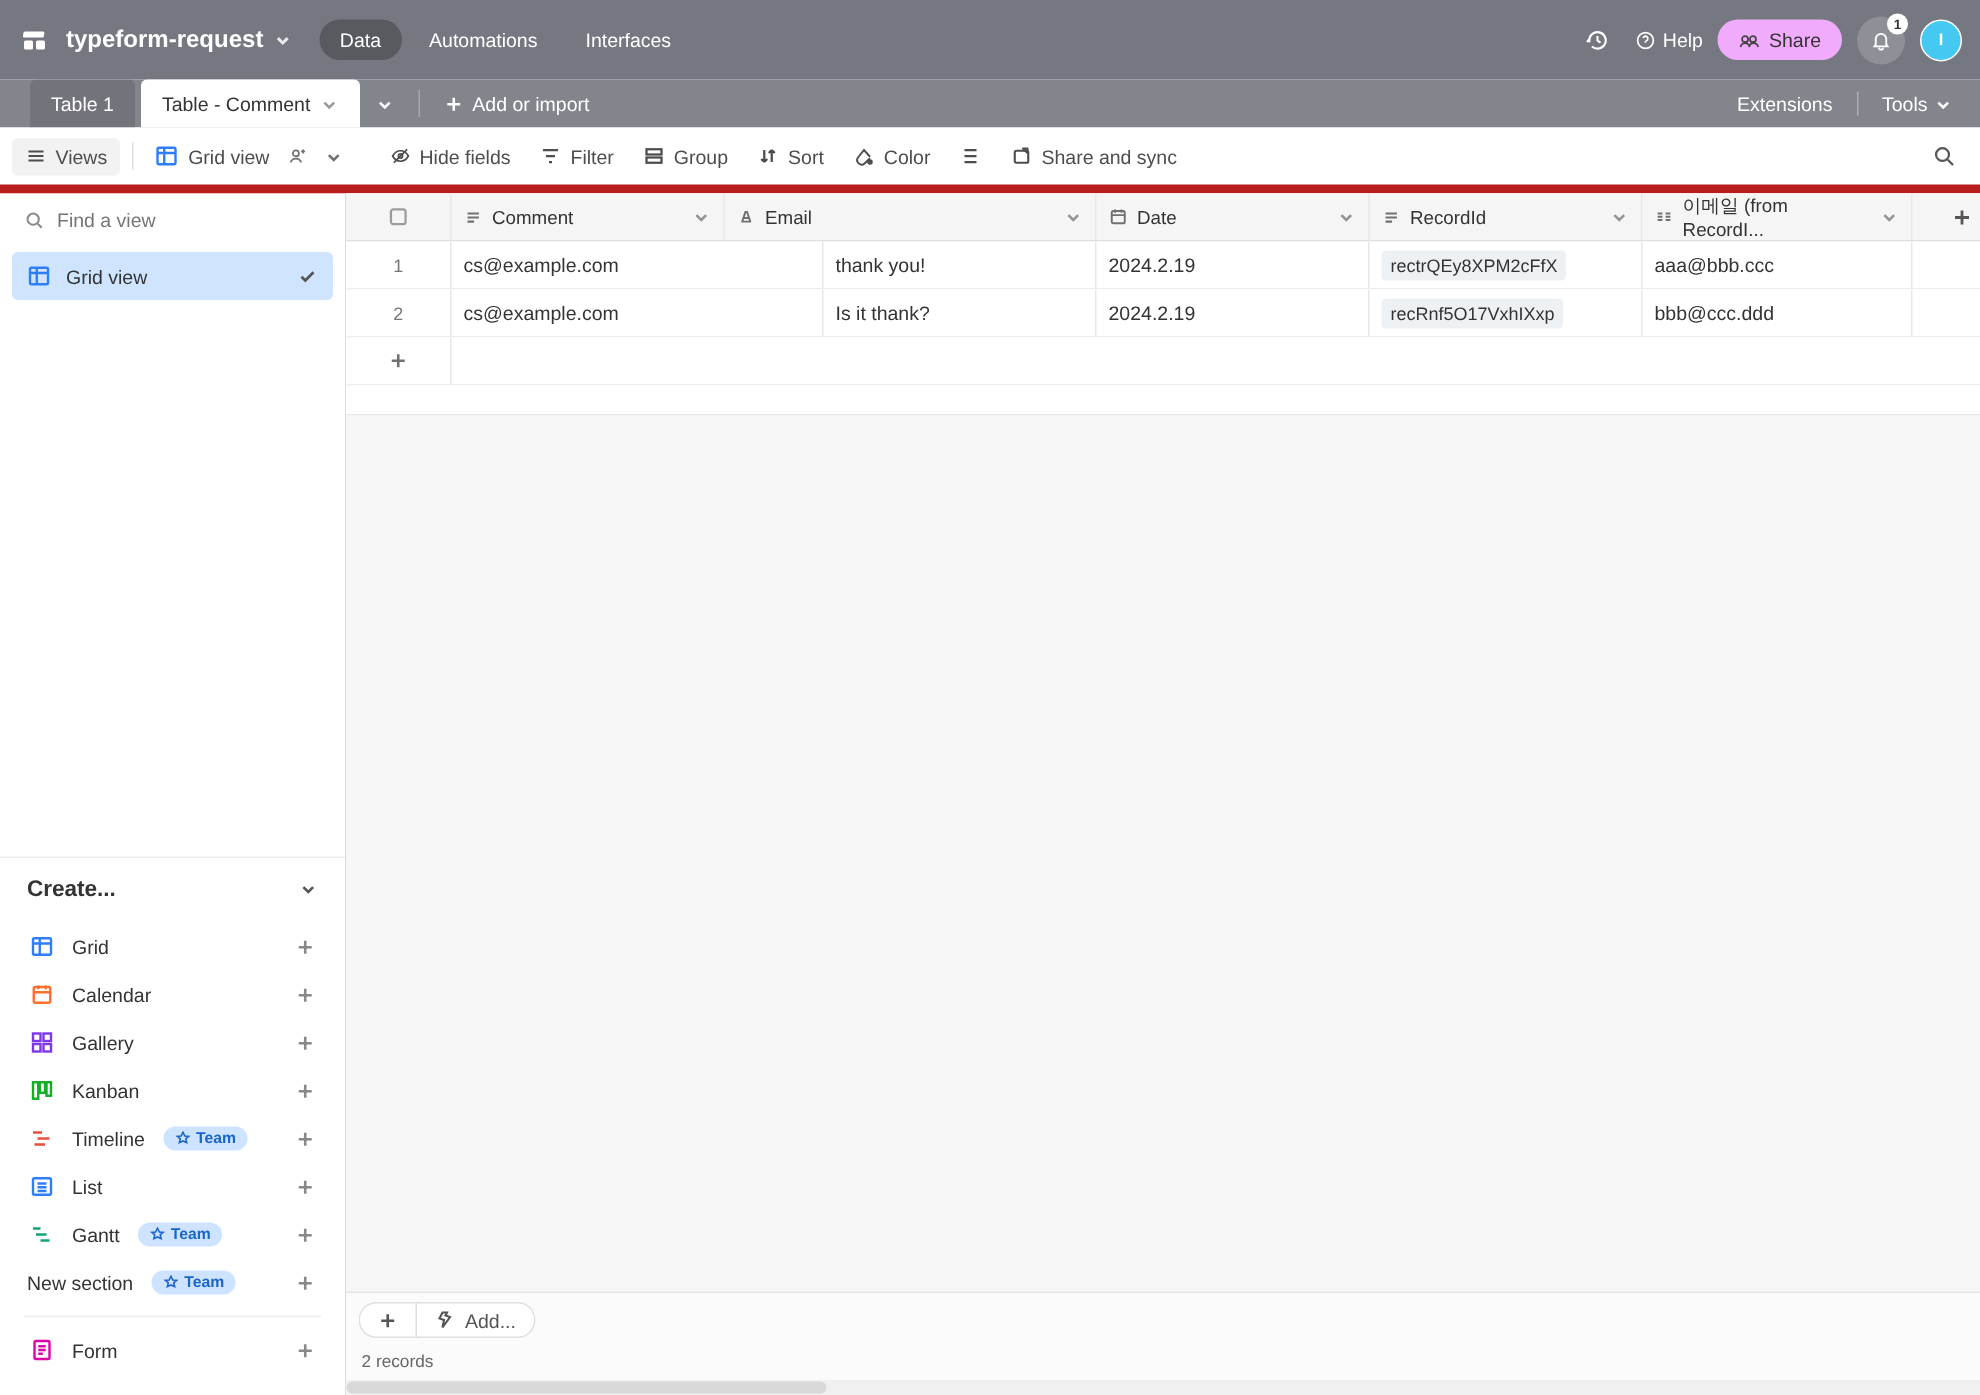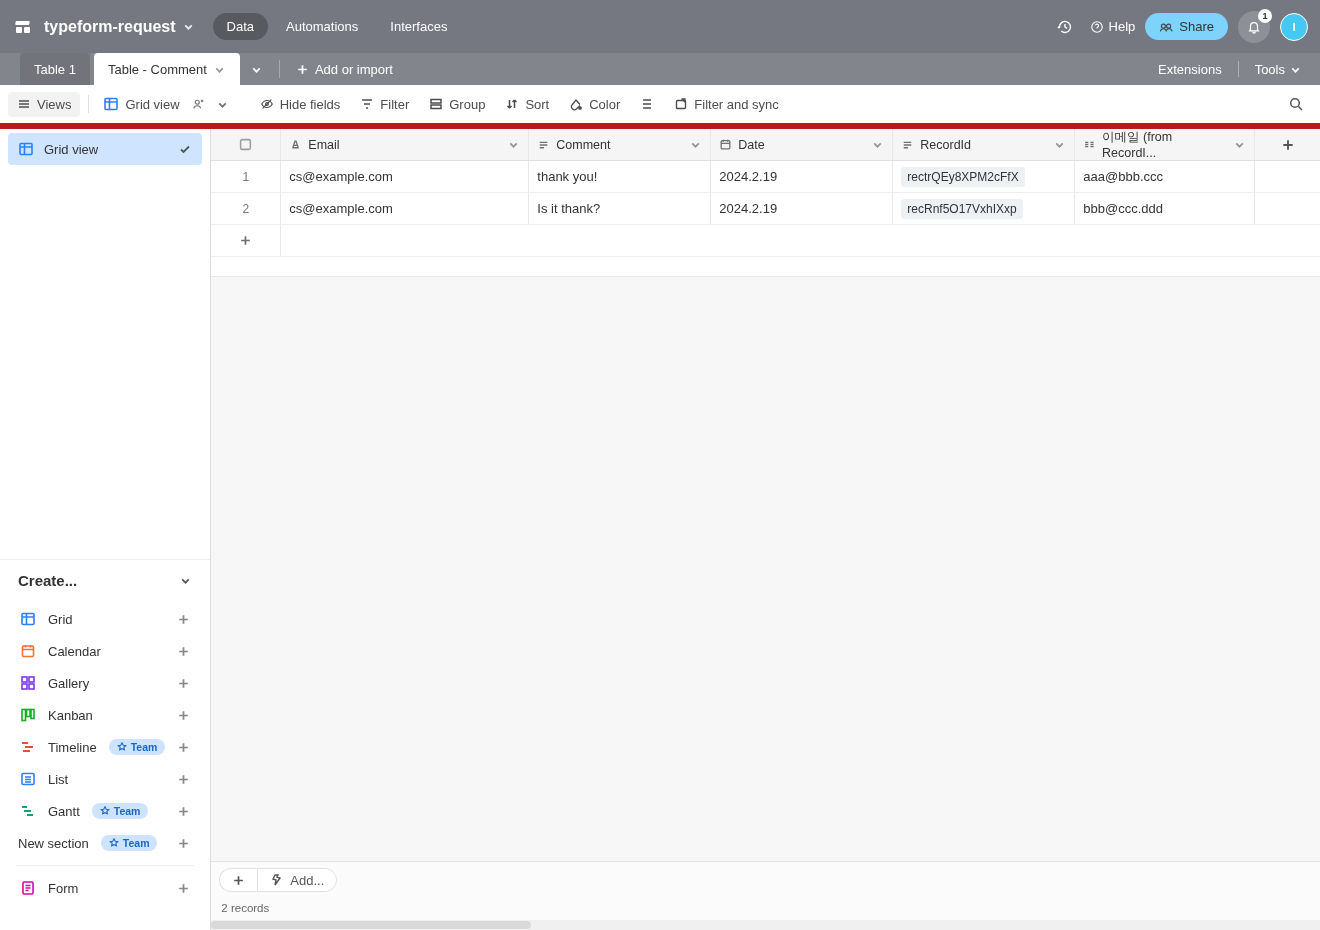--- a/index.html
+++ b/index.html
@@ -8,21 +8,21 @@
 
 .topbar { height: 53px; background: #767881; display: flex; align-items: center; padding: 0 12px; color: #fff; }
 .topbar .logo { width: 22px; height: 22px; margin-right: 10px; display:flex; align-items:center; justify-content:center; }
 .topbar .base-name { font-weight: 600; font-size: 16px; margin-right: 6px; }
 .topbar .caret { opacity: .85; margin-right: 18px; }
 .topbar .nav-pill { padding: 6px 14px; border-radius: 20px; color: #fff; font-size: 13px; cursor: pointer; margin-right: 4px; }
 .topbar .nav-pill.active { background: rgba(0,0,0,.25); }
 .topbar .spacer { flex: 1; }
 .topbar .icon-btn { width: 30px; height: 30px; display:flex; align-items:center; justify-content:center; border-radius:50%; cursor:pointer; margin-left: 6px; }
 .topbar .help { display:flex; align-items:center; gap:5px; margin: 0 10px; cursor:pointer; font-size:13px; }
-.topbar .share-btn { background:#7dd3fc; color:#333; padding: 6px 14px; border-radius: 20px; display:flex; align-items:center; gap:6px; font-size:13px; cursor:pointer; }
+.topbar .share-btn { background:#f0abfc; color:#333; padding: 6px 14px; border-radius: 20px; display:flex; align-items:center; gap:6px; font-size:13px; cursor:pointer; }
 .topbar .bell-wrap { position:relative; width:32px; height:32px; border-radius:50%; background: rgba(255,255,255,.18); display:flex;align-items:center;justify-content:center; margin-left:10px; cursor:pointer; }
 .topbar .bell-badge { position:absolute; top:-2px; right:-2px; background:#fff; color:#333; font-size:9px; font-weight:600; width:14px; height:14px; border-radius:50%; display:flex;align-items:center;justify-content:center; }
 .topbar .avatar { width:28px; height:28px; border-radius:50%; background:#45c8f1; border:1.5px solid #fff; display:flex;align-items:center;justify-content:center; color:#fff; font-size:11px; font-weight:600; margin-left:10px; cursor:pointer; }
 
 
 .tabrow { height: 32px; background: #83858d; display:flex; align-items:flex-end; padding-left:20px; color:#fff; font-size:13px; }
 .tab { height:32px; padding:0 14px; display:flex; align-items:center; gap:6px; cursor:pointer; border-radius: 4px 4px 0 0; }
 .tab.inactive { background: rgba(0,0,0,.12); margin-right:4px; }
 .tab.active { background:#fff; color:#333; font-weight:500; }
 .tab .chev { opacity:.6; }
@@ -52,21 +52,21 @@
 .sidebar { width:277px; border-right:1px solid #dddde1; display:flex; flex-direction:column; background:#fff; }
 .find-view { display:flex; align-items:center; gap:8px; padding:10px 16px; }
 .find-view input { border:none; outline:none; font-size:13px; flex:1; color:#333; }
 .find-view .search-ico { color:#888; }
 .views-list { padding: 4px 8px; }
 .view-item { display:flex; align-items:center; gap:10px; padding:8px 10px; border-radius:4px; cursor:pointer; font-size:13px; }
 .view-item.active { background:#cfe5ff; }
 .view-item .grid-ico { color:#2d7ff9; }
 .view-item .check { margin-left:auto; color:#555; }
 .sidebar .flex-fill { flex:1; }
-.create-sect { border-top:1px solid #eee; padding:12px 18px 20px; }
+.create-sect { border-top:1px solid #eee; padding:12px 18px 8px; }
 .create-head { display:flex; align-items:center; justify-content:space-between; font-weight:600; font-size:15px; color:#333; cursor:pointer; padding-bottom:8px; }
 .create-list { padding: 6px 0; }
 .create-item { display:flex; align-items:center; gap:12px; padding:8px 2px; cursor:pointer; font-size:13px; color:#333; }
 .create-item .add-plus { margin-left:auto; color:#888; }
 .team-badge { background:#cde3ff; color:#1b66c9; font-size:10.5px; font-weight:600; padding:2px 8px; border-radius:10px; display:inline-flex; align-items:center; gap:4px; }
 .create-divider { height:1px; background:#eee; margin:6px -2px; }
 .view-ico { width:16px; height:16px; display:flex;align-items:center;justify-content:center; }
 .c-blue{color:#2d7ff9;} .c-orange{color:#ff6f2c;} .c-purple{color:#7c37ef;} .c-green{color:#11af22;} .c-red{color:#e84f3d;} .c-teal{color:#0ea573;} .c-pink{color:#dd04a8;}
 
 
@@ -261,34 +261,43 @@
   <div class="tool-btn">
     <svg class="ico14" viewBox="0 0 14 14" fill="none" stroke="#4d4d4d" stroke-width="1.5">
         <path d="M3 3h8M3 7h8M3 11h8"></path>
       </svg>
   </div>
   <div class="tool-btn">
     <svg class="ico14" viewBox="0 0 14 14" fill="none" stroke="#4d4d4d" stroke-width="1.4">
         <rect x="2.5" y="3.5" width="9" height="8" rx="1"></rect>
         <path d="M8 2l3 3M11 2h-3M11 2v3" stroke-linecap="round"></path>
       </svg>
-    <span>Filter and sync</span>
+    <span>Share and sync</span>
   </div>
   <div class="spacer"></div>
   <div class="search-btn">
     <svg class="ico16" viewBox="0 0 16 16" fill="none" stroke="#555" stroke-width="1.5">
         <circle cx="7" cy="7" r="4.3"></circle>
         <path d="M10.5 10.5L14 14"></path>
       </svg>
   </div>
 </div>
 
 <div class="main">
 
   <div class="sidebar">
+    <div class="find-view">
+      <span class="search-ico">
+          <svg class="ico14" viewBox="0 0 16 16" fill="none" stroke="#888" stroke-width="1.5">
+            <circle cx="7" cy="7" r="4.3"></circle>
+            <path d="M10.5 10.5L13.5 13.5"></path>
+          </svg>
+        </span>
+      <input type="text" placeholder="Find a view" style="">
+    </div>
     <div class="views-list">
       <div class="view-item active">
         <span class="grid-ico">
             <svg class="ico16" viewBox="0 0 16 16" fill="none" stroke="#2d7ff9" stroke-width="1.6">
               <rect x="2" y="2.5" width="12" height="11" rx="1"></rect>
               <path d="M2 6h12M6.5 2.5v11"></path>
             </svg>
           </span>
         <span>Grid view</span>
         <span class="check">
@@ -452,36 +461,36 @@
   </div>
 
   <div class="grid-wrap">
     <div class="grid">
       <div class="ghead">
         <div class="cell col-num">
           <svg class="ico13" viewBox="0 0 12 12" fill="none" stroke="#9c9c9c" stroke-width="1.4">
               <rect x="1.5" y="1.5" width="9" height="9" rx="1.5"></rect>
             </svg>
         </div>
+        <div class="cell col-b">
+          <svg class="ico13" viewBox="0 0 12 12" fill="none" stroke="#717171" stroke-width="1.3">
+              <path d="M2.5 4h7M2.5 6.5h7M2.5 9h4"></path>
+            </svg>
+          <span>Comment</span>
+          <span class="dd">
+              <svg class="ico13" viewBox="0 0 12 12" fill="none" stroke="#949494" stroke-width="1.6">
+                <path d="M3 5l3 3 3-3"></path>
+              </svg>
+            </span>
+        </div>
         <div class="cell col-a">
           <svg class="ico13" viewBox="0 0 12 12" fill="none" stroke="#717171" stroke-width="1.2">
               <path d="M3 9h6M3.5 9l2-6h1l2 6M4.3 6.8h3.4"></path>
             </svg>
           <span>Email</span>
-          <span class="dd">
-              <svg class="ico13" viewBox="0 0 12 12" fill="none" stroke="#949494" stroke-width="1.6">
-                <path d="M3 5l3 3 3-3"></path>
-              </svg>
-            </span>
-        </div>
-        <div class="cell col-b">
-          <svg class="ico13" viewBox="0 0 12 12" fill="none" stroke="#717171" stroke-width="1.3">
-              <path d="M2.5 4h7M2.5 6.5h7M2.5 9h4"></path>
-            </svg>
-          <span>Comment</span>
           <span class="dd">
               <svg class="ico13" viewBox="0 0 12 12" fill="none" stroke="#949494" stroke-width="1.6">
                 <path d="M3 5l3 3 3-3"></path>
               </svg>
             </span>
         </div>
         <div class="cell col-c">
           <svg class="ico13" viewBox="0 0 12 12" fill="none" stroke="#717171" stroke-width="1.2">
               <rect x="2" y="2.5" width="8" height="7.5" rx="1"></rect>
               <path d="M2 5h8M4 1.5v2M8 1.5v2"></path>

